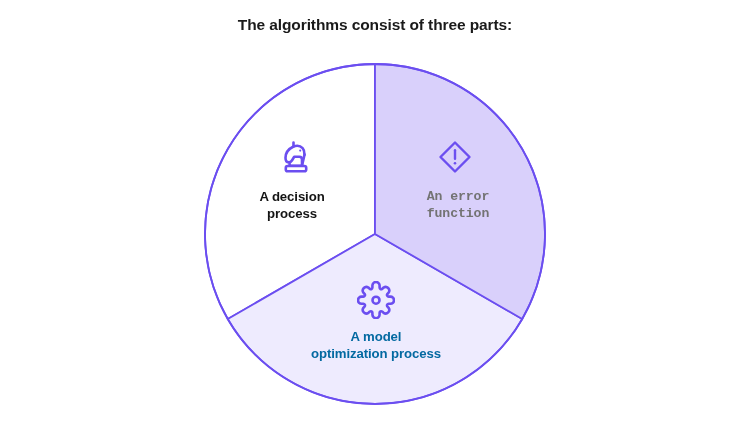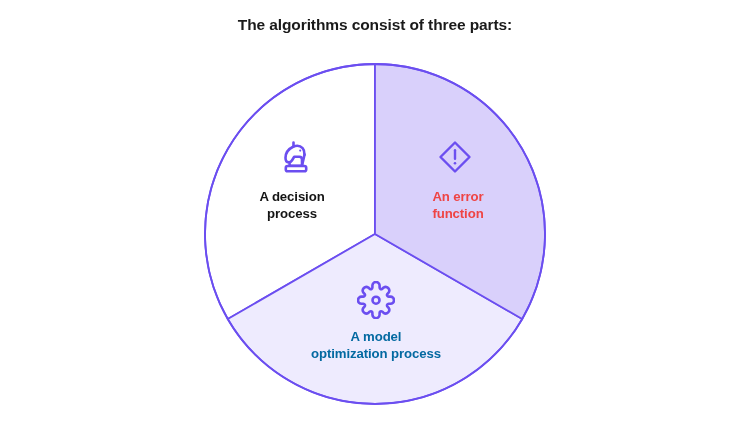--- a/index.html
+++ b/index.html
@@ -99,21 +99,21 @@
   <div class="seg-label" id="label-decision" style="color: rgb(20, 20, 20);">A decision
 process</div>
 
   <svg class="seg-icon" id="icon-error" width="40" height="40" viewBox="0 0 40 40">
     <g fill="none" stroke="#6b4ef0" stroke-width="2.4" stroke-linecap="round" stroke-linejoin="round">
       <path d="M 20 5.5 L 34.5 20 L 20 34.5 L 5.5 20 Z"></path>
       <line x1="20" y1="13.2" x2="20" y2="21.8"></line>
       <circle cx="20" cy="26.2" r="1.3" fill="#6b4ef0" stroke="none"></circle>
     </g>
   </svg>
-  <div class="seg-label" id="label-error" style="color: #ef4444;">An error
+  <div class="seg-label" id="label-error" style="color: #737373; font-family: Liberation Mono, monospace;">An error
 function</div>
 
   <svg class="seg-icon" id="icon-model" width="38" height="38" viewBox="0 0 38 38">
     <g fill="none" stroke="#6b4ef0" stroke-width="2.6" stroke-linecap="round" stroke-linejoin="round">
       <path d="M 15.4 4.6 A 3.6 3.6 0 0 1 22.6 4.6 L 22.6 6.6
                A 1.6 1.6 0 0 0 25.1 7.9 L 26.6 6.6
                A 3.6 3.6 0 0 1 31.6 11.6 L 30.3 13.1
                A 1.6 1.6 0 0 0 31.6 15.6 L 33.4 15.6
                A 3.6 3.6 0 0 1 33.4 22.8 L 31.6 22.8
                A 1.6 1.6 0 0 0 30.3 25.3 L 31.6 26.8

